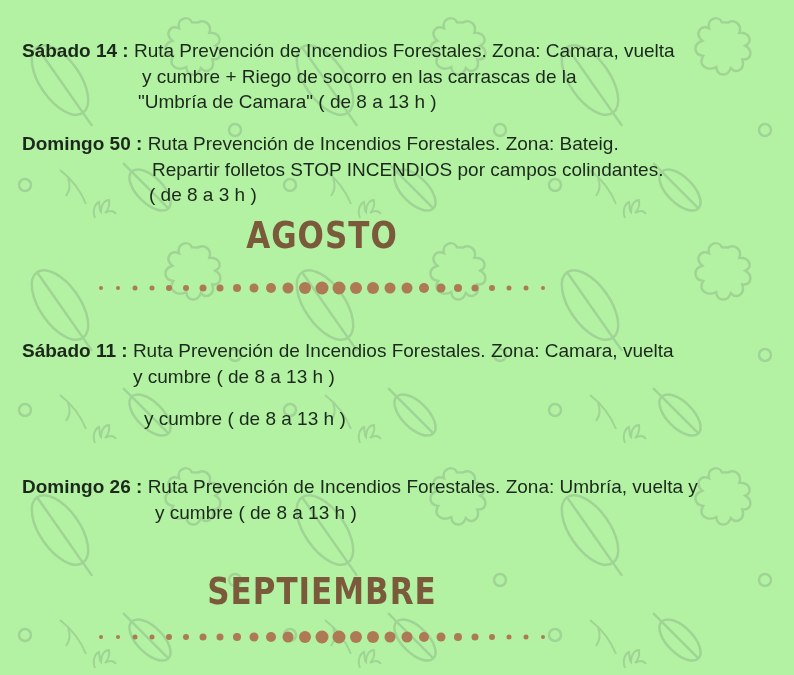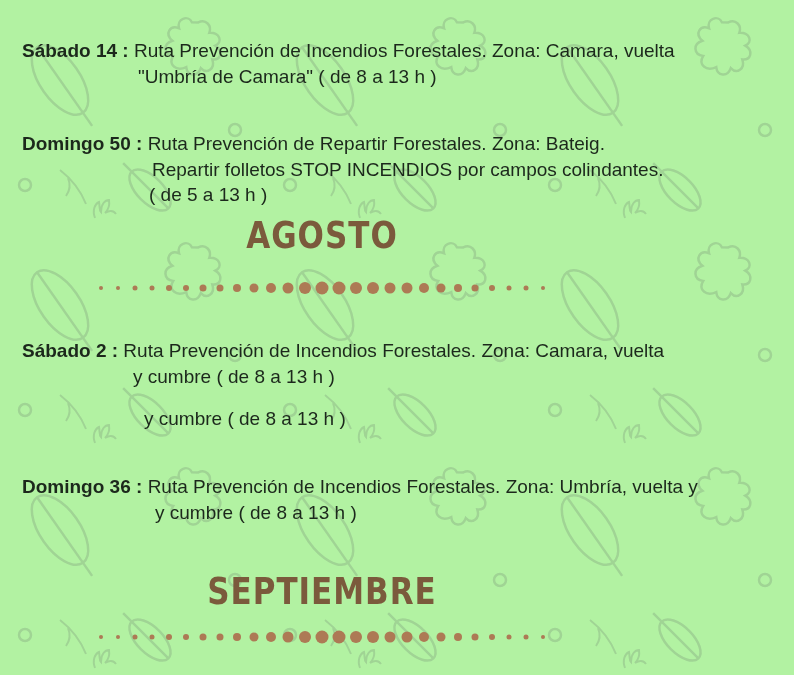--- a/index.html
+++ b/index.html
@@ -87,27 +87,28 @@
       </pattern>
     </defs>
     <rect width="794" height="675" fill="#b2f2a2"></rect>
     <rect width="794" height="675" fill="url(#leafpat)"></rect>
   </svg>
 
   <div class="content">
 
     <section class="evt b1">
       <div><span class="date">Sábado 14 :</span> <span>Ruta Prevención de Incendios Forestales. Zona: Camara, vuelta</span></div>
+      <div style="margin-left:120px">y cumbre + Riego de socorro en las carrascas de la</div>
       <div style="margin-left:116px">"Umbría de Camara" ( de 8 a 13 h )</div>
     </section>
 
     <section class="evt b2">
-      <div><span class="date">Domingo 50 :</span> <span>Ruta Prevención de Repartir Forestales. Zona: Bateig.</span></div>
+      <div><span class="date">Domingo 50 :</span> <span>Ruta Prevención de Incendios Forestales. Zona: Bateig.</span></div>
       <div style="margin-left:130px">Repartir folletos STOP INCENDIOS por campos colindantes.</div>
-      <div style="margin-left:127px">( de 5 a 13 h )</div>
+      <div style="margin-left:127px">( de 8 a 3 h )</div>
     </section>
 
     <h1 class="month agosto">AGOSTO</h1>
 
     <svg class="divider d1" viewBox="0 0 458 16" xmlns="http://www.w3.org/2000/svg">
       <circle cx="8" cy="8" r="2"></circle>
         <circle cx="25" cy="8" r="2"></circle>
         <circle cx="42" cy="8" r="2.5"></circle>
         <circle cx="59" cy="8" r="2.5"></circle>
         <circle cx="76" cy="8" r="3"></circle>
@@ -129,30 +130,30 @@
         <circle cx="348" cy="8" r="4.5"></circle>
         <circle cx="365" cy="8" r="4"></circle>
         <circle cx="382" cy="8" r="3.5"></circle>
         <circle cx="399" cy="8" r="3"></circle>
         <circle cx="416" cy="8" r="2.5"></circle>
         <circle cx="433" cy="8" r="2.5"></circle>
         <circle cx="450" cy="8" r="2"></circle>
     </svg>
 
     <section class="evt b3">
-      <div><span class="date">Sábado 2 :</span> <span>Ruta Prevención de Incendios Forestales. Zona: Camara, vuelta</span></div>
+      <div><span class="date">Sábado 11 :</span> <span>Ruta Prevención de Incendios Forestales. Zona: Camara, vuelta</span></div>
       <div style="margin-left:111px">y cumbre ( de 8 a 13 h )</div>
     </section>
 
     <section class="evt b4">
       <div style="margin-left:122px">y cumbre ( de 8 a 13 h )</div>
     </section>
 
     <section class="evt b5">
-      <div><span class="date">Domingo 36 :</span> <span>Ruta Prevención de Incendios Forestales. Zona: Umbría, vuelta y</span></div>
+      <div><span class="date">Domingo 26 :</span> <span>Ruta Prevención de Incendios Forestales. Zona: Umbría, vuelta y</span></div>
       <div style="margin-left:133px">y cumbre ( de 8 a 13 h )</div>
     </section>
 
     <h1 class="month septiembre">SEPTIEMBRE</h1>
 
     <svg class="divider d2" viewBox="0 0 458 16" xmlns="http://www.w3.org/2000/svg">
       <circle cx="8" cy="8" r="2"></circle>
         <circle cx="25" cy="8" r="2"></circle>
         <circle cx="42" cy="8" r="2.5"></circle>
         <circle cx="59" cy="8" r="2.5"></circle>

